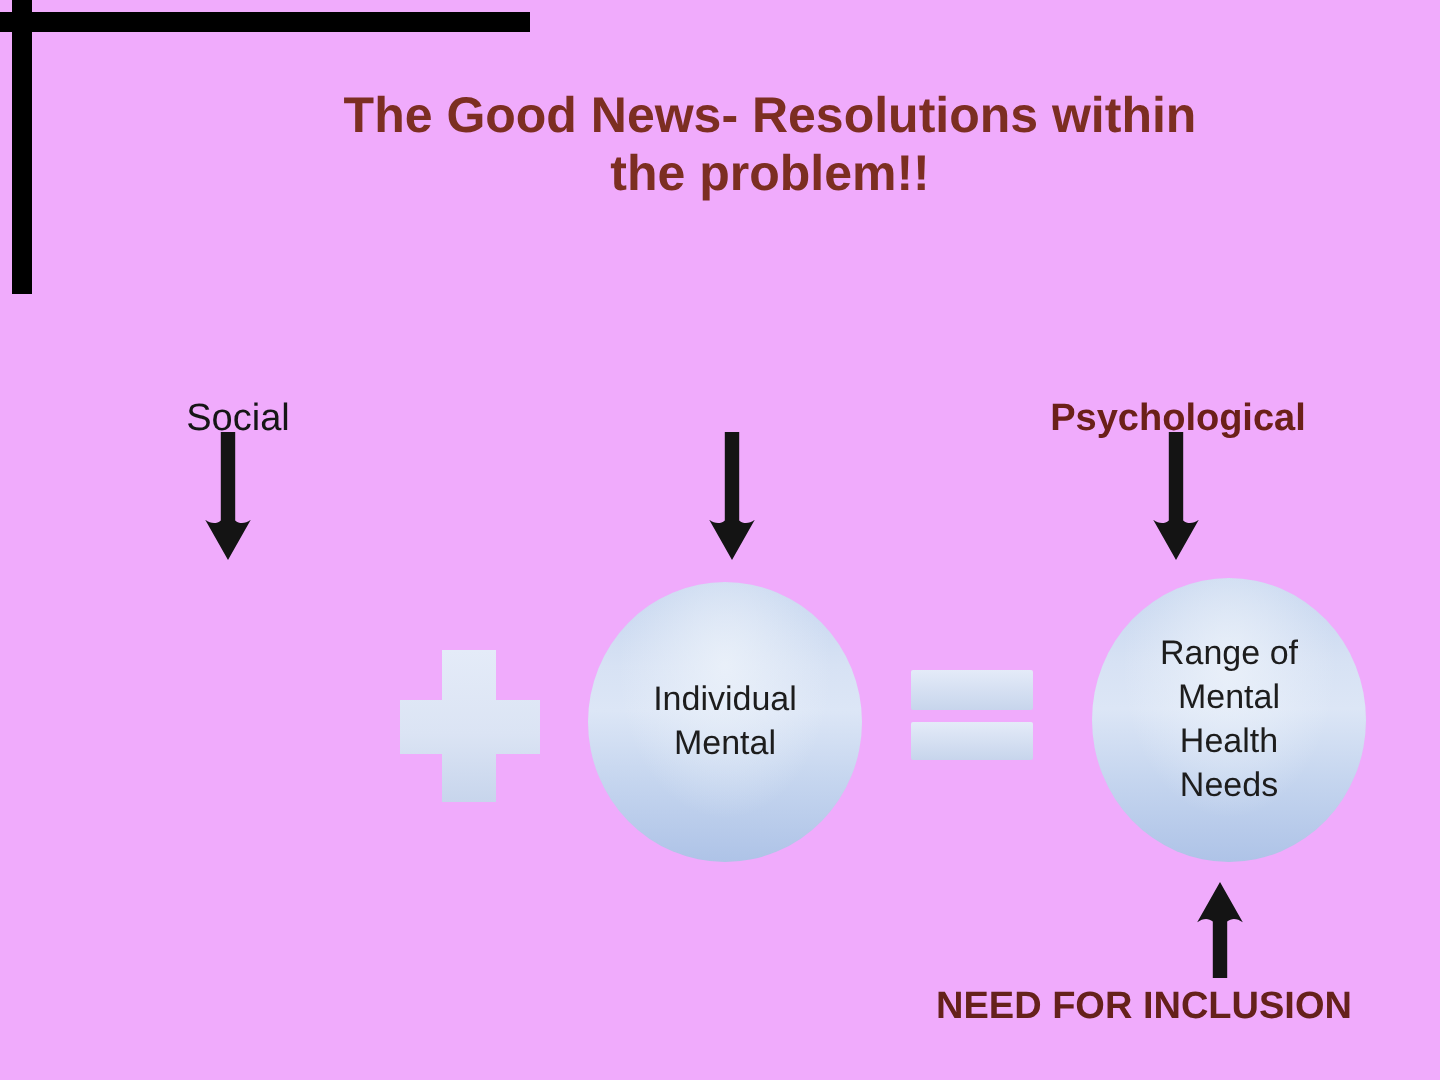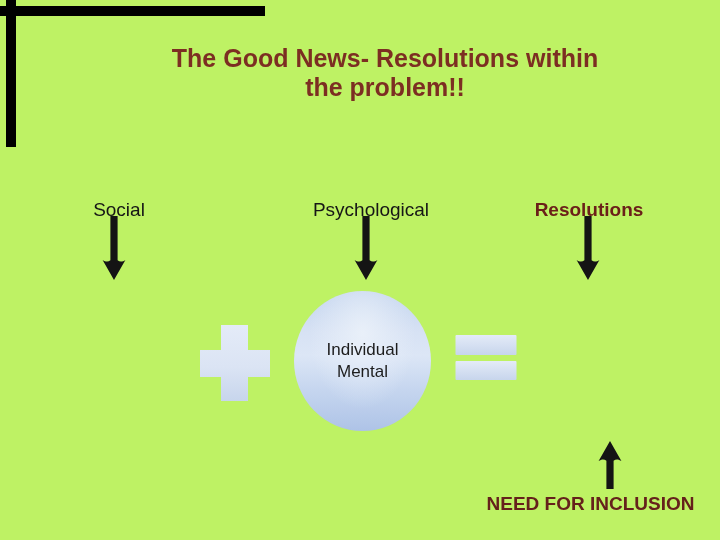--- a/index.html
+++ b/index.html
@@ -3,21 +3,21 @@
 <meta charset="utf-8">
 <style>
   html, body { margin: 0; padding: 0; }
   body {
     width: 720px; height: 540px;
     background: #ffffff;
     font-family: "Liberation Sans", "DejaVu Sans", sans-serif;
     position: relative;
     overflow: hidden;
   }
-  .slide { position: absolute; inset: 0; background: #bef264; }
+  .slide { position: absolute; inset: 0; background: #f0abfc; }
 
   
   .bar { position: absolute; background: #000000; }
   .bar-top  { left: 0; top: 6px; width: 265px; height: 10px; }
   .bar-left { left: 6px; top: 0; width: 10px; height: 147px; }
 
   .title {
     position: absolute;
     left: 60px; top: 44px; width: 650px;
     margin: 0;
@@ -64,53 +64,55 @@
   .bubble.b3 { left: 546px; top: 289px; width: 137px; height: 142px; }
 
   .op { position: absolute; }
   .op-plus   { left: 198px; top: 324px; width: 74px; height: 78px; }
   .op-equals { left: 455px; top: 334px; width: 62px; height: 47px; }
 
   .footer {
     position: absolute;
     left: 468px; top: 493px; width: 245px;
     margin: 0;
-    text-align: center;
     font-size: 19px; line-height: 22px;
     font-weight: bold;
     color: #65211b;
   }
 </style>
 </head>
 <body>
 
 <div class="slide">
 
   <div class="bar bar-top"></div>
   <div class="bar bar-left"></div>
 
   <h1 class="title">The Good News- Resolutions within
 the problem!!</h1>
 
   <p class="col-header social">Social</p>
-  <p class="col-header psychological">Psychological</p>
-  <p class="col-header psychosocial">Resolutions</p>
+  <p class="col-header psychosocial">Psychological</p>
 
   <svg class="arrow-down a1" viewBox="0 0 24 64" aria-hidden="true">
     <path d="M8.4 0 H15.6 V44.2 C17.8 46.2 20.6 45.9 23.4 43.9 L12 64 L0.6 43.9 C3.4 45.9 6.2 46.2 8.4 44.2 Z" fill="#141414"></path>
   </svg>
   <svg class="arrow-down a2" viewBox="0 0 24 64" aria-hidden="true">
     <path d="M8.4 0 H15.6 V44.2 C17.8 46.2 20.6 45.9 23.4 43.9 L12 64 L0.6 43.9 C3.4 45.9 6.2 46.2 8.4 44.2 Z" fill="#141414"></path>
   </svg>
   <svg class="arrow-down a3" viewBox="0 0 24 64" aria-hidden="true">
     <path d="M8.4 0 H15.6 V44.2 C17.8 46.2 20.6 45.9 23.4 43.9 L12 64 L0.6 43.9 C3.4 45.9 6.2 46.2 8.4 44.2 Z" fill="#141414"></path>
   </svg>
 
   <div class="bubble b2">Individual
 Mental</div>
+  <div class="bubble b3">Range of
+Mental
+Health
+Needs</div>
 
   <svg class="op op-plus" viewBox="0 0 74 78" aria-hidden="true">
     <defs>
       <linearGradient id="opGrad" x1="0" y1="0" x2="0" y2="1">
         <stop offset="0" stop-color="#e4ebf8"></stop>
         <stop offset="0.55" stop-color="#dbe4f4"></stop>
         <stop offset="1" stop-color="#c7d5ec"></stop>
       </linearGradient>
     </defs>
     <path d="M23 1 H50 V26 H72 V53 H50 V77 H23 V53 H2 V26 H23 Z" fill="url(#opGrad)"></path>

